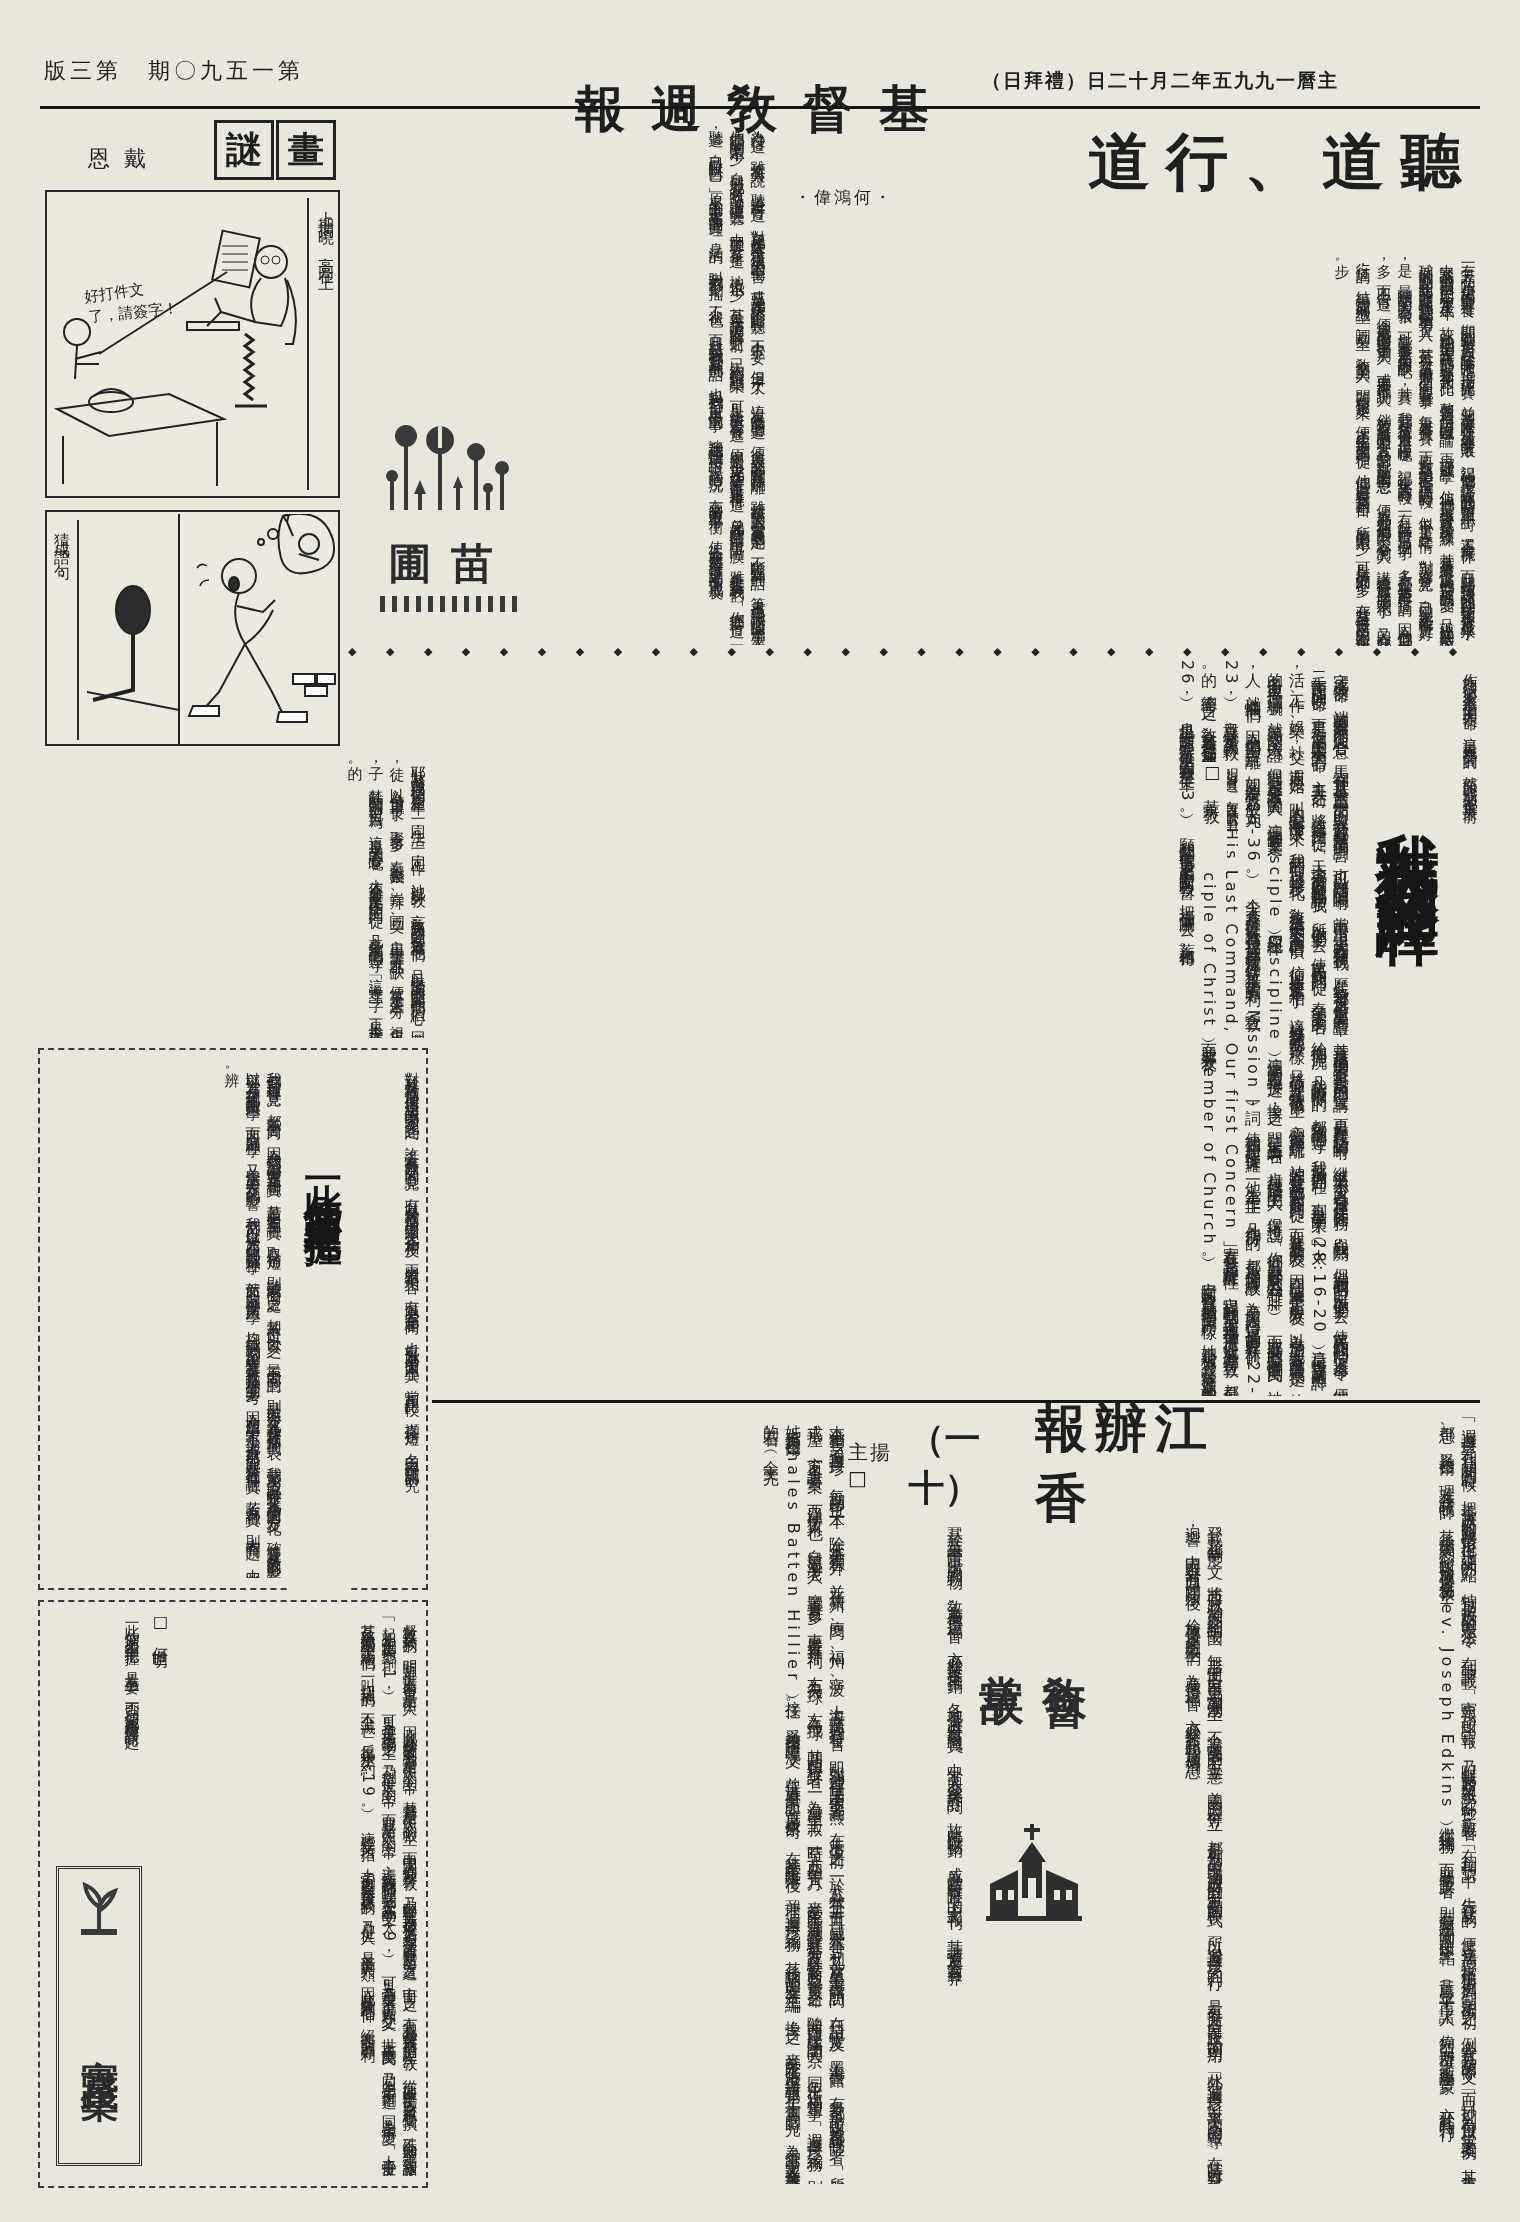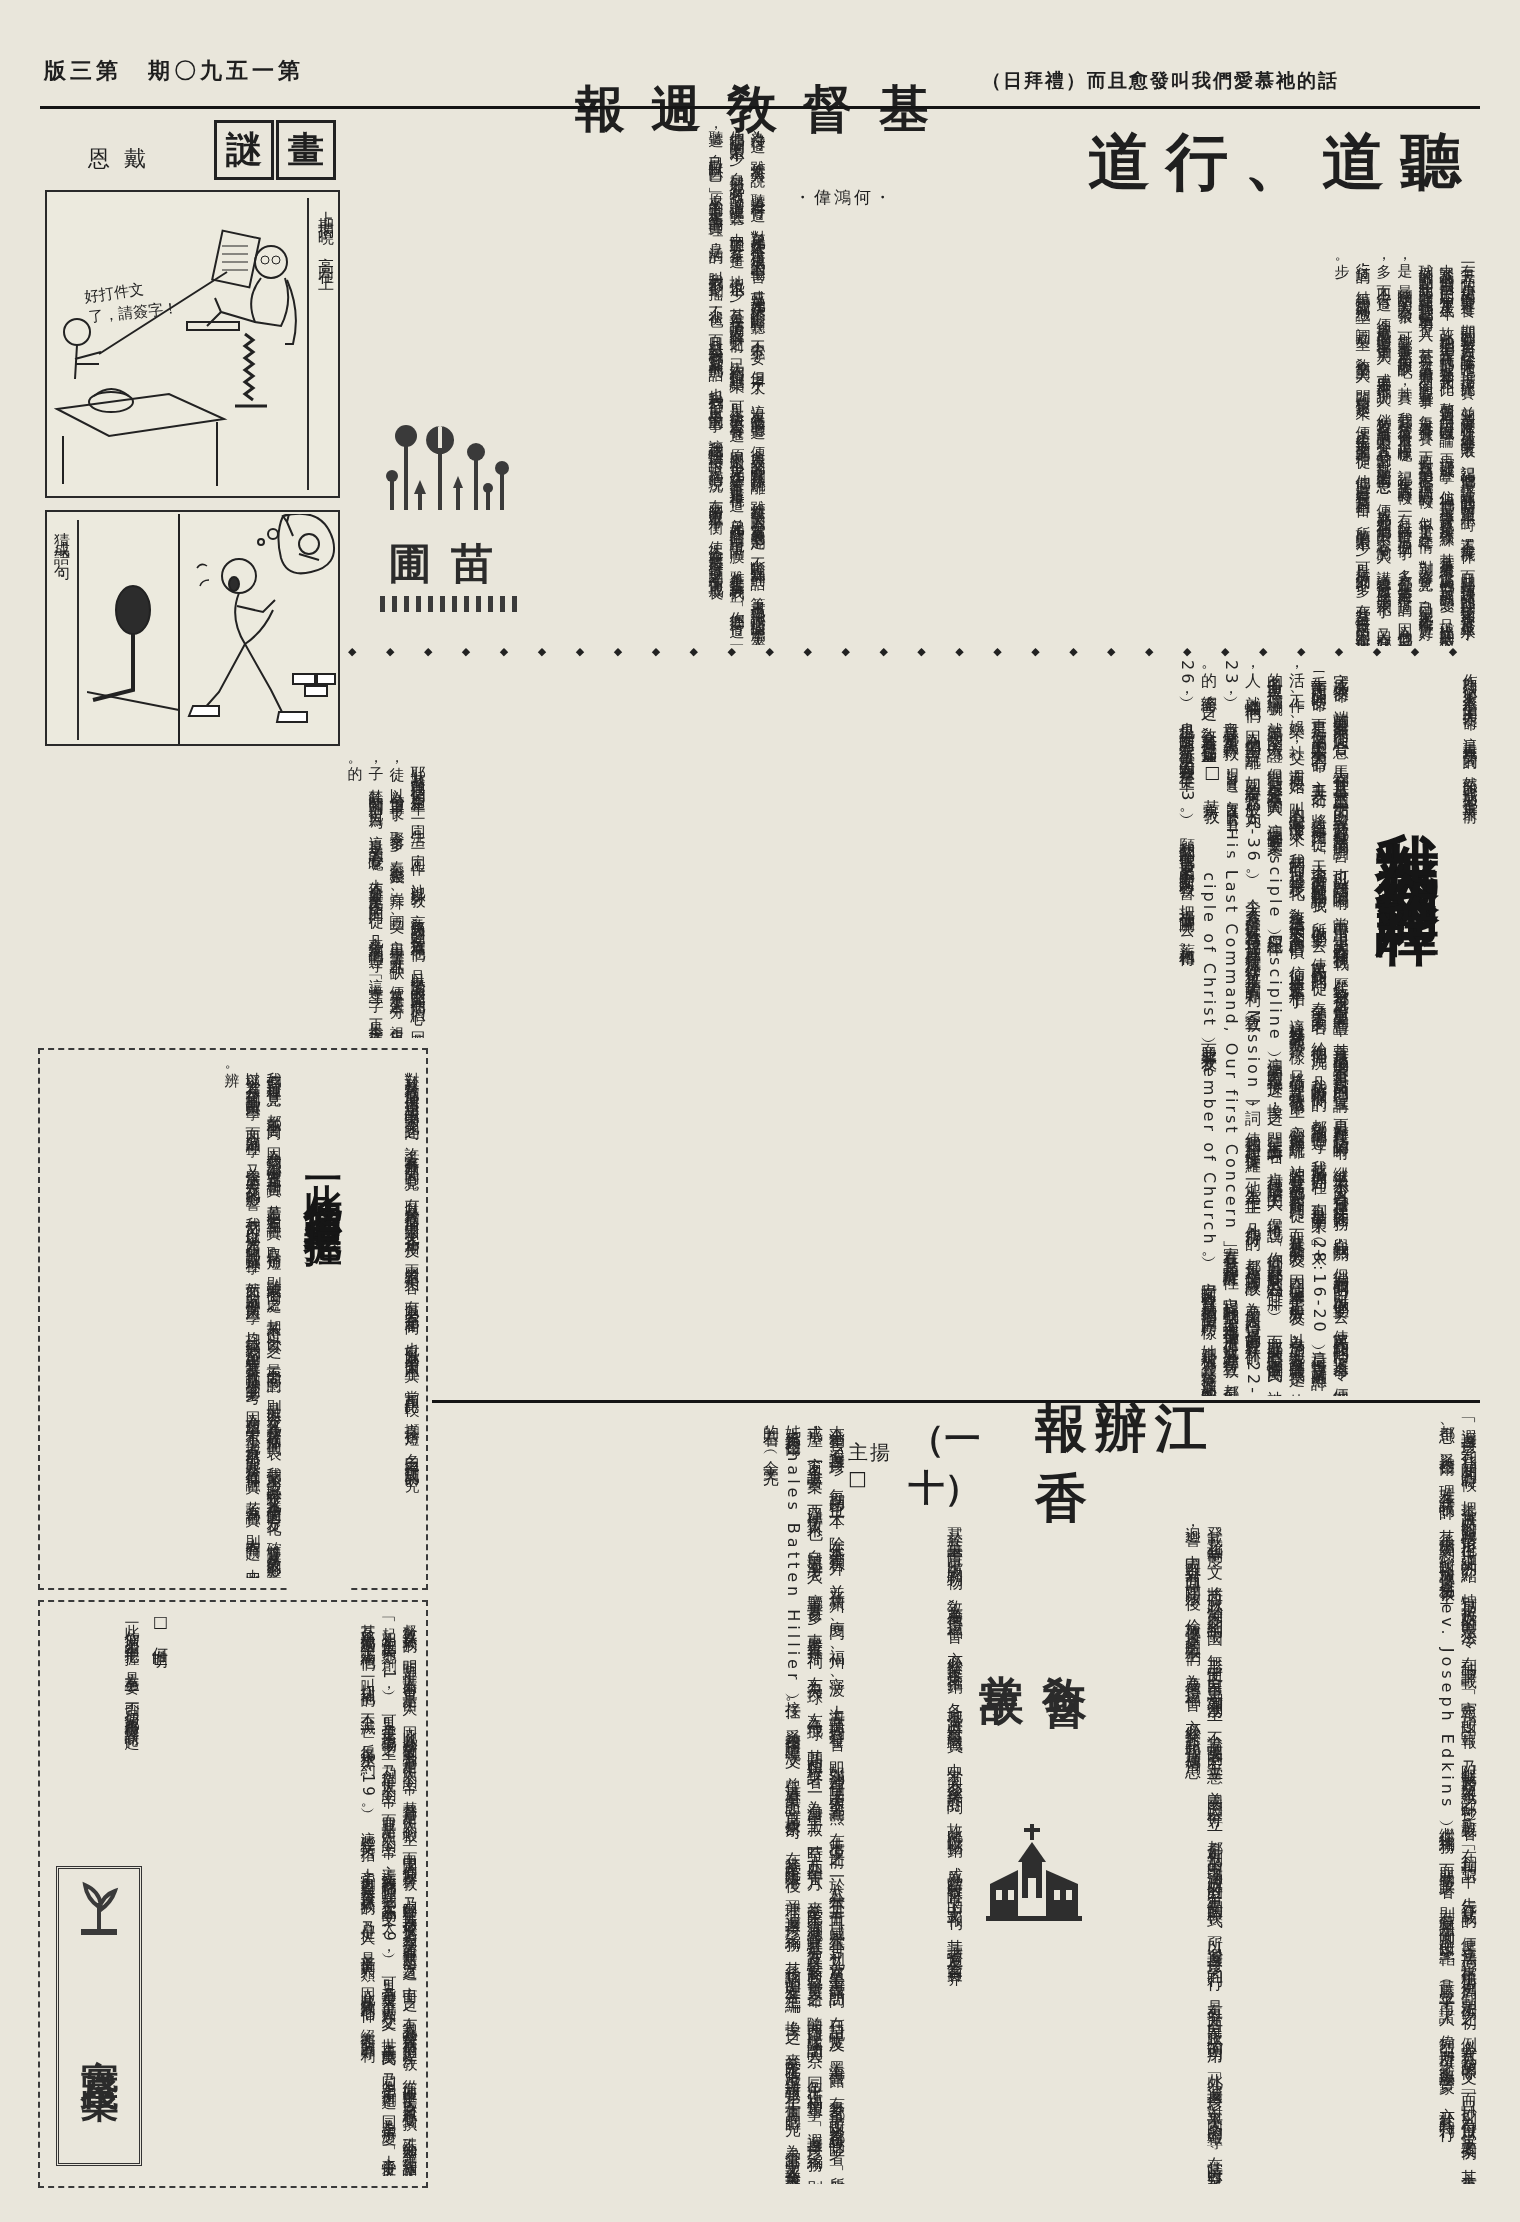--- a/index.html
+++ b/index.html
@@ -34,23 +34,23 @@
     font-family:"DejaVu Serif","Liberation Serif",serif;overflow:hidden;
   }
   .paperbg{background:#e9e6db;}
   .emblem-label{font-weight:bold;color:#2b2b2b;font-family:"DejaVu Serif","Liberation Serif",serif;}
   svg{display:block;}
 </style>
 </head>
 <body>
 
 <div class="abs" style="left:0;top:0;width:1520px;height:110px;">
-  <div class="abs" style="left:44px;top:56px;font-size:22px;font-weight:bold;letter-spacing:4px;">版三第　期〇九五一第</div>
+  <div class="abs" style="left:44px;top:56px;font-size:22px;font-weight:normal;letter-spacing:4px;">版三第　期〇九五一第</div>
   <div class="abs serif" style="left:555px;top:28px;width:420px;text-align:center;font-size:50px;font-weight:bold;letter-spacing:26px;margin-top:48px;">報週敎督基</div>
-  <div class="abs" style="left:982px;top:68px;font-size:19px;font-weight:bold;letter-spacing:2px;">（日拜禮）而且愈發叫我們愛慕祂的話</div>
+  <div class="abs" style="left:982px;top:68px;font-size:19px;font-weight:bold;letter-spacing:2px;">（日拜禮）日二十月二年五九九一曆主</div>
   <div class="abs rule" style="left:40px;top:106px;width:1440px;height:3px;"></div>
 </div>
 
 <div class="abs" style="left:42px;top:112px;width:300px;height:634px;">
   <div class="abs" style="left:46px;top:32px;font-size:22px;letter-spacing:14px;">恩戴</div>
   <div class="abs" style="left:172px;top:8px;width:54px;height:54px;border:3px solid #222;display:flex;align-items:center;justify-content:center;">
     <span class="serif" style="font-size:36px;font-weight:bold;">謎</span>
   </div>
   <div class="abs" style="left:234px;top:8px;width:54px;height:54px;border:3px solid #222;display:flex;align-items:center;justify-content:center;">
     <span class="serif" style="font-size:36px;font-weight:bold;">畫</span>

